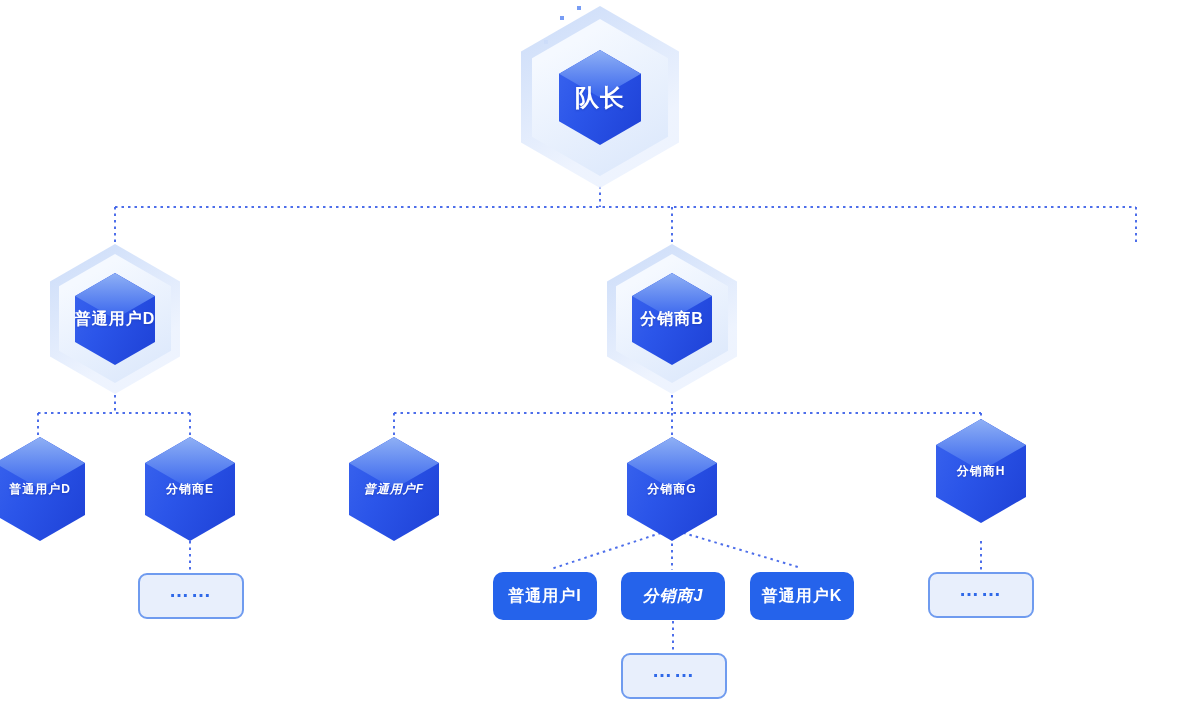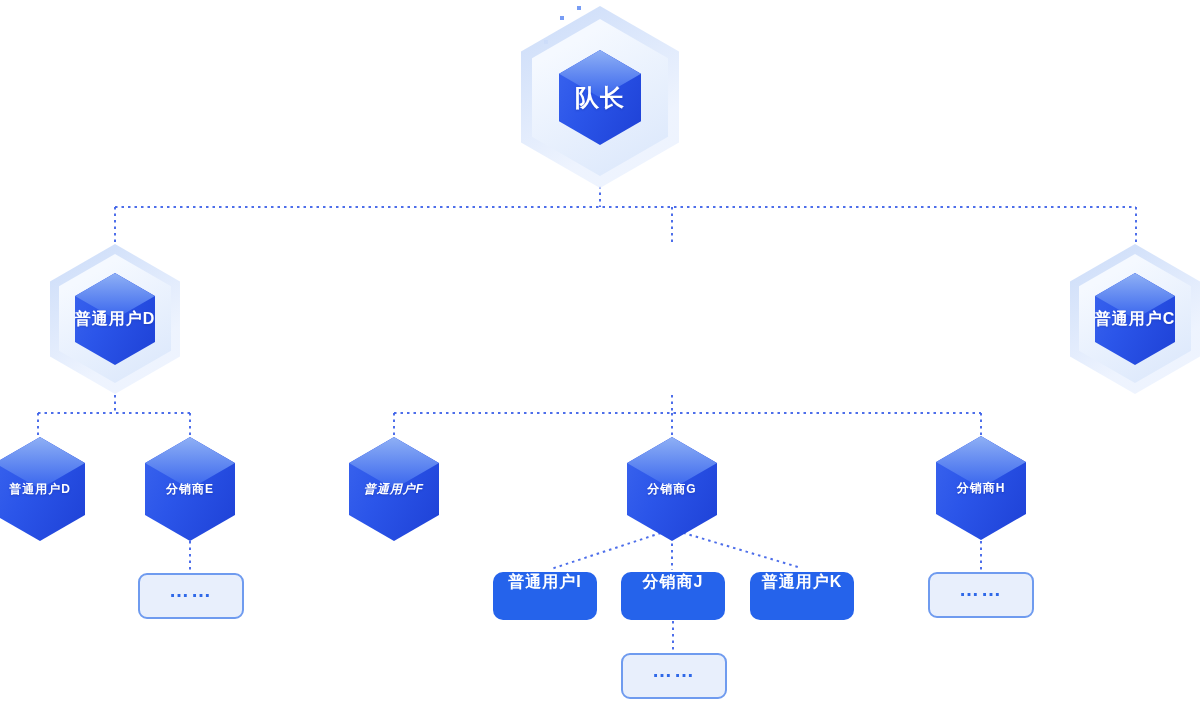--- a/index.html
+++ b/index.html
@@ -50,21 +50,21 @@
   .node.lv2 .cube{left:25px;top:29px;width:80px;height:92px;}
   .node.lv2 .hex-label{font-size:16px;}
   
   .node.lv3{width:90px;height:104px;}
   .node.lv3 .cube{left:0;top:0;width:90px;height:104px;}
   .node.lv3 .hex-label{font-size:12px;}
   
   .btn-node{
     position:absolute;z-index:2;width:104px;height:48px;border-radius:10px;
     background:var(--button-bg,#2563eb);
-    display:flex;align-items:flex-start;justify-content:center;
+    display:flex;align-items:center;justify-content:center;
     color:#fff;font-weight:bold;font-size:16px;white-space:nowrap;letter-spacing:1px;
   }
   
   .dots-box{
     position:absolute;z-index:2;width:106px;height:46px;border-radius:9px;
     background:var(--box-bg,#e8effc);border:2px solid var(--box-border,#6f9bef);
     box-sizing:border-box;display:flex;align-items:center;justify-content:center;
   }
   .dots-label{
     color:var(--dots,#2e68e8);font-weight:bold;font-size:20px;
@@ -116,28 +116,28 @@
   </div>
 
   <div class="node lv2" style="left:50px;top:244px;">
     <div class="hex shell"></div>
     <div class="hex ring"></div>
     <div class="hex cube">
       <span class="hex-label">普通用户D</span>
     </div>
   </div>
 
-
-  <div class="node lv2" style="left:1070px;top:244px;">
+  <div class="node lv2" style="left:607px;top:244px;">
     <div class="hex shell"></div>
     <div class="hex ring"></div>
     <div class="hex cube">
-      <span class="hex-label">普通用户C</span>
+      <span class="hex-label">分销商B</span>
     </div>
   </div>
+
 
   <div class="node lv3" style="left:-5px;top:437px;">
     <div class="hex cube">
       <span class="hex-label">普通用户D</span>
     </div>
   </div>
 
   <div class="node lv3" style="left:145px;top:437px;padding-left:45px;">
     <div class="hex cube">
       <span class="hex-label">分销商E</span>
@@ -149,30 +149,30 @@
       <span class="hex-label">普通用户F</span>
     </div>
   </div>
 
   <div class="node lv3" style="left:627px;top:437px;">
     <div class="hex cube">
       <span class="hex-label">分销商G</span>
     </div>
   </div>
 
-  <div class="node lv3" style="left:936px;top:436px;">
+  <div class="node lv3" style="left:936px;top:419px;">
     <div class="hex cube">
       <span class="hex-label">分销商H</span>
     </div>
   </div>
 
   <div class="btn-node" style="left:493px;top:572px;">
     <span>普通用户I</span>
   </div>
-  <div class="btn-node" style="left:621px;top:572px;">
+  <div class="btn-node" style="left:621px;top:572px;font-style:italic;">
     <span>分销商J</span>
   </div>
   <div class="btn-node" style="left:750px;top:572px;">
     <span>普通用户K</span>
   </div>
 
   <div class="dots-box" style="left:138px;top:573px;">
     <span class="dots-label">……</span>
   </div>
   <div class="dots-box" style="left:928px;top:572px;">

